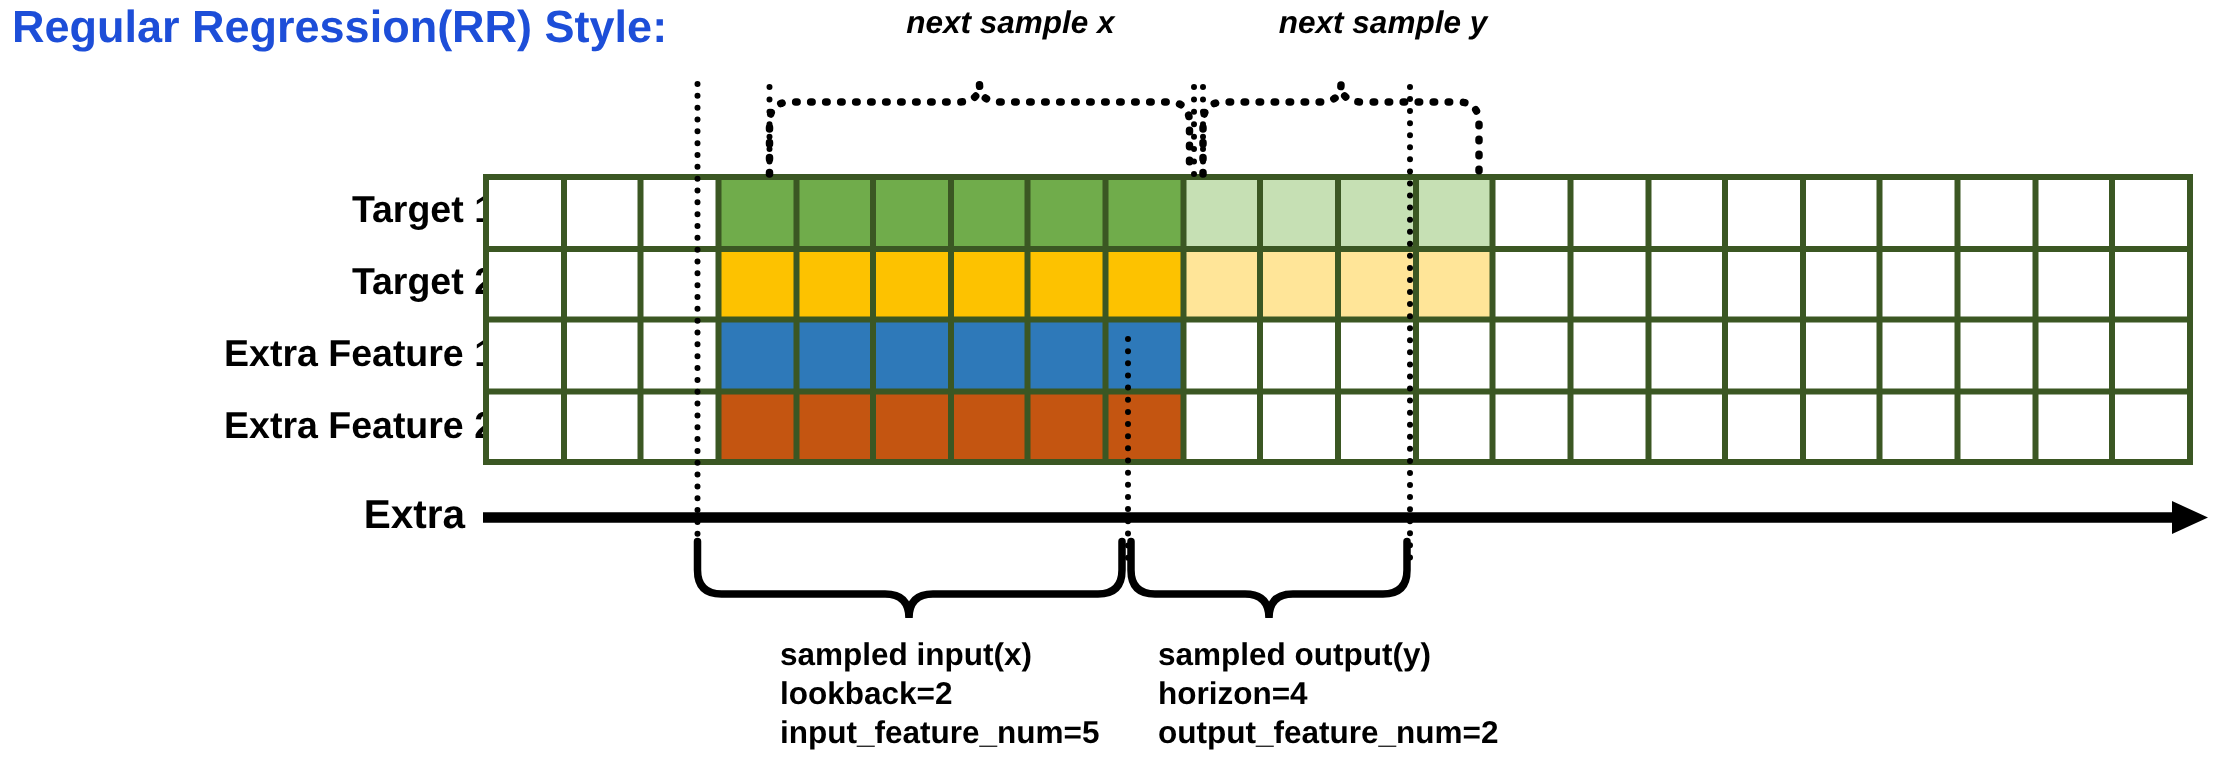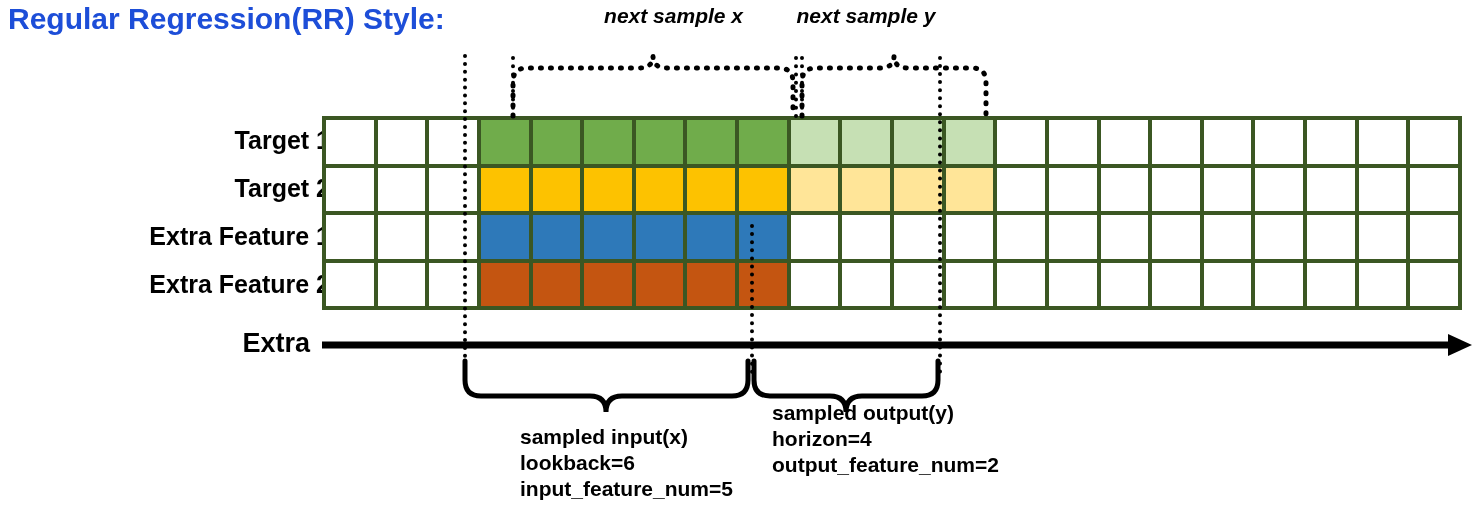--- a/index.html
+++ b/index.html
@@ -222,31 +222,31 @@
   <div class="vdot" style="left:794px; top:56px;  height:62px;"></div>
   <div class="vdot" style="left:800px; top:56px;  height:62px;"></div>
   <div class="vdot" style="left:938px; top:56px;  height:318px;"></div>
 
   <svg class="brace-layer" width="1476" height="120">
     <path d="M 513,116 L 513,82 Q 513,68 527,68 L 639,68 Q 653,68 653,56 Q 653,68 667,68 L 779,68 Q 793,68 793,82 L 793,116" fill="none" stroke="#000" stroke-width="5" stroke-linecap="round" stroke-dasharray="1 9"></path>
     <path d="M 802,116 L 802,82 Q 802,68 816,68 L 880,68 Q 894,68 894,56 Q 894,68 908,68 L 972,68 Q 986,68 986,82 L 986,116" fill="none" stroke="#000" stroke-width="5" stroke-linecap="round" stroke-dasharray="1 9"></path>
   </svg>
 
   <div class="top-caption" style="left:563px; top:4px; width:180px;text-align:right;">next sample x</div>
-  <div class="top-caption" style="left:776px; top:4px; width:180px;">next sample y</div>
+  <div class="top-caption" style="left:832px; top:4px; width:180px;">next sample y</div>
 
   <svg class="brace-layer" width="1476" height="516">
     <path d="M 465,361 L 465,380 Q 465,396 481,396 L 590,396 Q 606,396 606,412 Q 606,396 622,396 L 732,396 Q 748,396 748,380 L 748,361" fill="none" stroke="#000" stroke-width="5" stroke-linecap="round"></path>
     <path d="M 754,361 L 754,380 Q 754,396 770,396 L 830,396 Q 846,396 846,412 Q 846,396 862,396 L 922,396 Q 938,396 938,380 L 938,361" fill="none" stroke="#000" stroke-width="5" stroke-linecap="round"></path>
   </svg>
 
   <div class="bot-caption" style="left:508px; top:424px;margin-left:12px;">
     <div>sampled input(x)</div>
-    <div>lookback=6</div>
+    <div>lookback=2</div>
     <div>input_feature_num=5</div>
   </div>
-  <div class="bot-caption" style="left:772px; top:400px;">
+  <div class="bot-caption" style="left:772px; top:424px;">
     <div>sampled output(y)</div>
     <div>horizon=4</div>
     <div>output_feature_num=2</div>
   </div>
 
 </div>
 
 </body></html>

